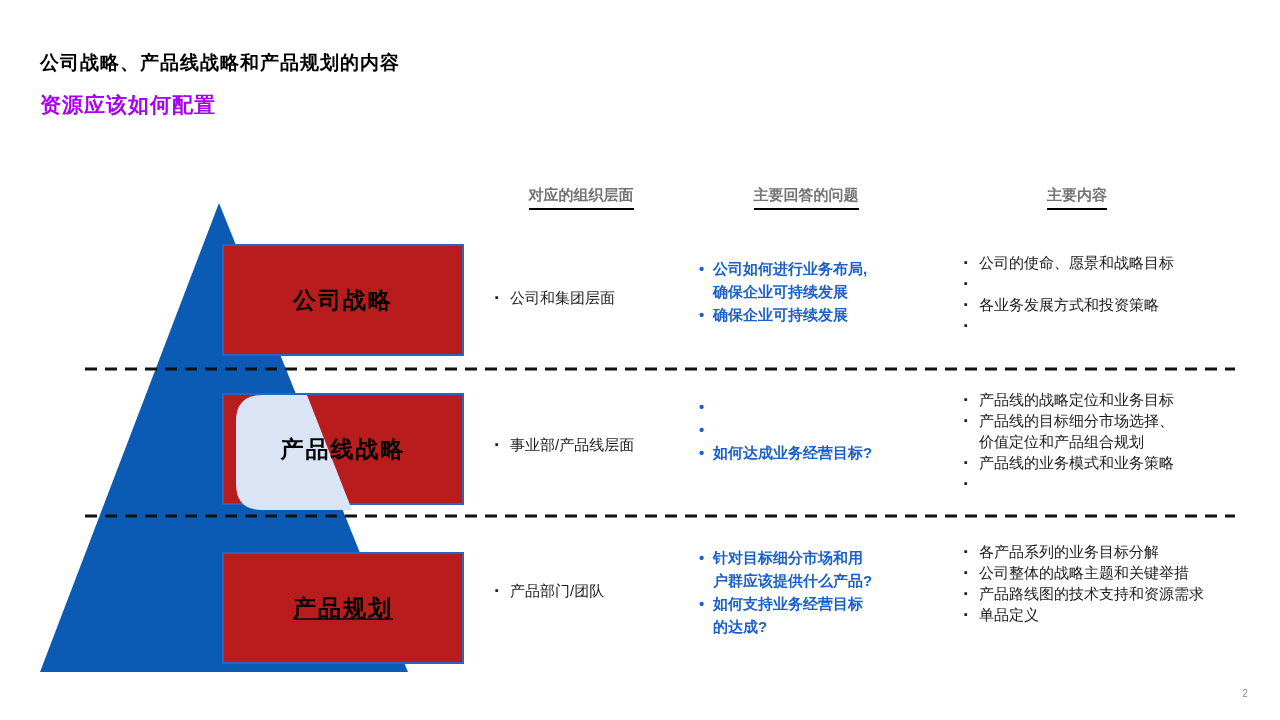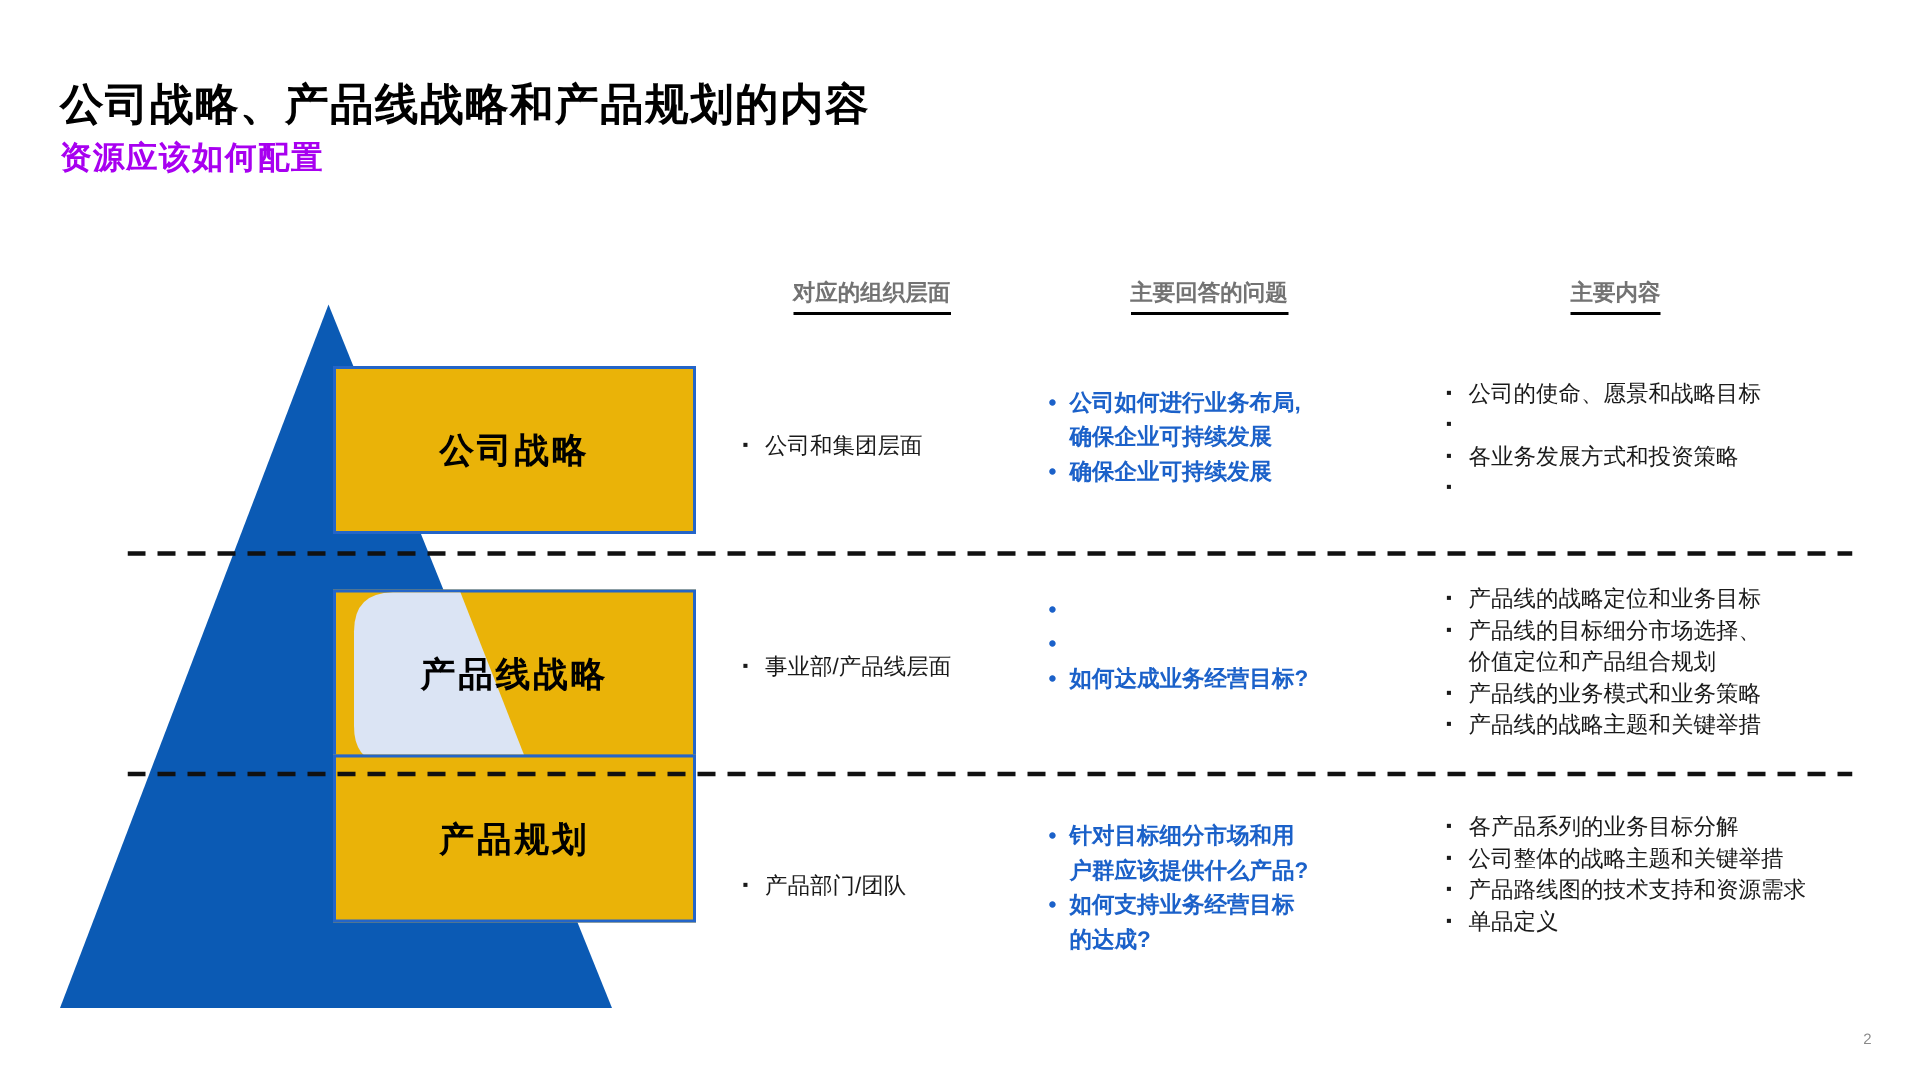--- a/index.html
+++ b/index.html
@@ -5,36 +5,36 @@
   html,body{margin:0;padding:0;}
   body{
     width:1280px;height:720px;position:relative;overflow:hidden;
     background:#ffffff;
     font-family:"Liberation Sans", sans-serif;
     color:#1a1a1a;
   }
   .abs{position:absolute;}
   .slide-title{
     left:40px;top:50px;width:900px;
-    font-size:29px;font-weight:bold;color:#000;letter-spacing:1px;
+    font-size:19px;font-weight:bold;color:#000;letter-spacing:1px;
   }
   .slide-subtitle{
     left:40px;top:91px;width:600px;
     font-size:21px;font-weight:bold;color:#a800f0;letter-spacing:1px;
   }
   .pyramid-svg{left:0;top:0;width:1280px;height:720px;pointer-events:none;}
   .level-box{
     left:222px;width:242px;height:112px;
-    background:#eab308;border:2px solid #2465c8;
+    background:#b91c1c;border:2px solid #2465c8;
     display:flex;align-items:center;justify-content:center;
     box-sizing:border-box;
   }
   .box-1{top:244px;}
   .box-2{top:393px;}
-  .box-3{top:503px;}
+  .box-3{top:552px;text-decoration:underline;}
   .band-svg{position:absolute;left:-2px;top:-2px;width:200px;height:130px;overflow:visible;}
   .box-label{
     position:relative;z-index:2;
     font-size:23px;font-weight:bold;color:#000;letter-spacing:2px;
   }
   .divider{height:4px;pointer-events:none;}
   .divider-1{left:85px;top:367px;width:1150px;}
   .divider-2{left:85px;top:514px;width:1150px;}
   .col-header{
     font-size:15px;font-weight:bold;color:#737373;text-align:center;top:186px;
@@ -175,21 +175,20 @@
     <span class="bullet-sq">▪</span>
     <span class="item-text">产品线的目标细分市场选择、
 价值定位和产品组合规划</span>
   </div>
   <div class="item">
     <span class="bullet-sq">▪</span>
     <span class="item-text">产品线的业务模式和业务策略</span>
   </div>
   <div class="item">
     <span class="bullet-sq">▪</span>
-    <span class="item-text">产品线的战略主题和关键举措</span>
   </div>
 </div>
 
 <div class="abs cell org-cell org-3">
   <div class="item">
     <span class="bullet-sq">▪</span>
     <span class="item-text">产品部门/团队</span>
   </div>
 </div>
 <div class="abs cell q-cell q-3">

